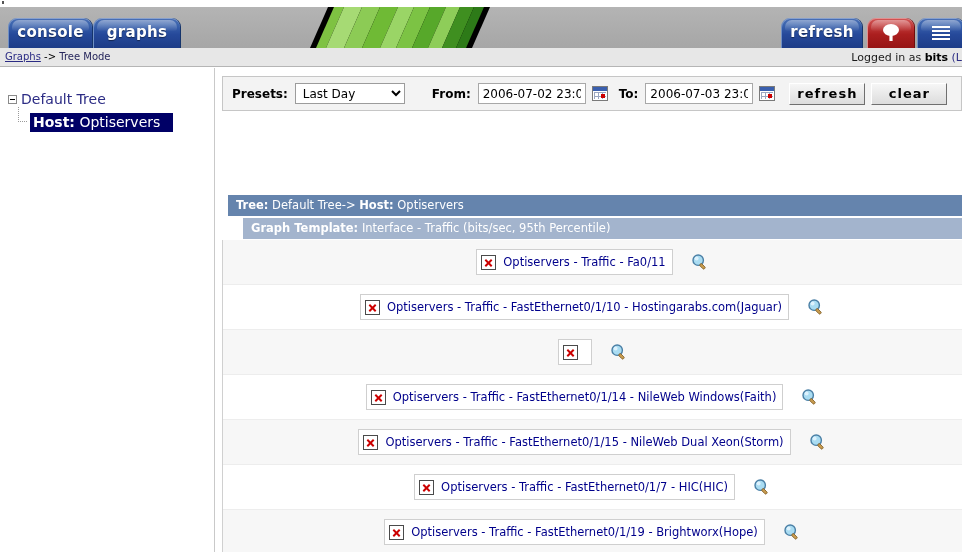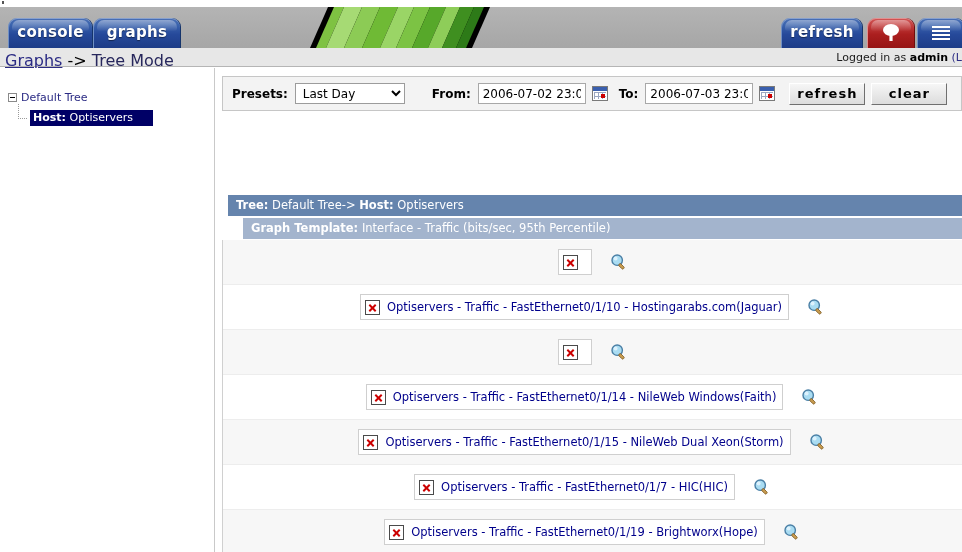--- a/index.html
+++ b/index.html
@@ -76,42 +76,42 @@
 
   
   .crumbbar {
     position: absolute; left: 0; top: 48px;
     width: 962px; height: 19px;
     background: #e7e7e7;
     border-bottom: 1px solid #b5b5b5;
   }
   .crumb {
     position: absolute; left: 5px; top: 3px;
-    font-size: 16px; color: #27275c;
+    font-size: 10px; color: #27275c;
   }
   .crumb a { color: #2b2b84; text-decoration: underline; cursor: pointer; }
   .crumb .sep { color: #000; text-decoration: none; }
   .loginfo {
     position: absolute; right: 0px; top: 3px;
     font-size: 11px; color: #1a1a1a; white-space: nowrap;
   }
   .loginfo b { color: #000; }
   .loginfo .lnk { color: #2b2b84; }
 
   
   .tree-panel {
     position: absolute; left: 0; top: 68px;
     width: 215px; height: 484px;
     background: #ffffff;
     border-right: 1px solid #c9c9c9;
     overflow: hidden;
   }
   .tree-node {
     position: relative;
-    font-size: 11px;
+    font-size: 14px;
     white-space: nowrap;
   }
   .tree-root { margin: 22px 0 0 8px; }
   .expander {
     display: inline-block; width: 9px; height: 9px;
     border: 1px solid #8a8a8a; background: #fff;
     position: relative; vertical-align: middle; margin-right: 4px;
   }
   .expander::before {
     content: ""; position: absolute; left: 1px; right: 1px; top: 3px;
@@ -124,21 +124,21 @@
     width: 1px; height: 14px;
     background: repeating-linear-gradient(to bottom, #9a9a9a 0 1px, transparent 1px 2px);
   }
   .tree-child::after {
     content: ""; position: absolute; left: -12px; top: 7px;
     width: 9px; height: 1px;
     background: repeating-linear-gradient(to right, #9a9a9a 0 1px, transparent 1px 2px);
   }
   .tree-selected {
     background: #000066; color: #ffffff;
-    padding: 1px 20px 2px 3px;
+    padding: 1px 13px 2px 3px;
     cursor: pointer;
   }
   .tree-selected b { font-weight: bold; }
 
   
   .content {
     position: absolute; left: 216px; top: 68px;
     width: 884px; height: 484px;
     background: #ffffff;
     overflow: hidden;
@@ -325,21 +325,21 @@
       <rect x="2" y="14" width="18" height="2" fill="#ffffff"></rect>
     </svg>
   </div>
 </div>
 
 <div class="crumbbar">
   <div class="crumb">
     <a>Graphs</a><span class="sep"> -&gt; </span><span>Tree Mode</span>
   </div>
   <div class="loginfo">
-    <span>Logged in as </span><b>admin</b><span class="lnk"> (L</span>
+    <span>Logged in as </span><b>bits</b><span class="lnk"> (L</span>
   </div>
 </div>
 
 <div class="tree-panel">
   <div class="tree-node tree-root">
     <span class="expander"></span><span class="tree-link">Default Tree</span>
     <div class="tree-node tree-child">
       <span class="tree-selected"><b>Host:</b>
         <span>Optiservers</span></span>
     </div>
@@ -379,20 +379,21 @@
 
   <div class="bar bar-template">
     <b>Graph Template:</b>
     <span>Interface - Traffic (bits/sec, 95th Percentile)</span>
   </div>
 
   <div class="rows" id="graph-rows">
       <div class="grow odd">
         <div class="ph-box">
           <span class="brokenimg"></span>
+          <span class="alt-text">Optiservers - Traffic - Fa0/11</span>
         </div>
         <span style="display: inline-block; margin-left: 9px;">
           <svg class="mag" width="18" height="18" viewBox="0 0 18 18" xmlns="http://www.w3.org/2000/svg">
             <circle cx="7.2" cy="7.2" r="5.2" fill="#a9dcf2" stroke="#4a7fa5" stroke-width="1.4"></circle>
             <circle cx="5.6" cy="5.6" r="2.0" fill="#e6f6ff" opacity="0.85"></circle>
             <rect x="10.2" y="10.2" width="6.2" height="2.7" rx="1" fill="#c79b4e" stroke="#7d5a22" stroke-width="0.8" transform="rotate(45 10.2 10.2)"></rect>
           </svg>
         </span>
       </div>
       <div class="grow even">

